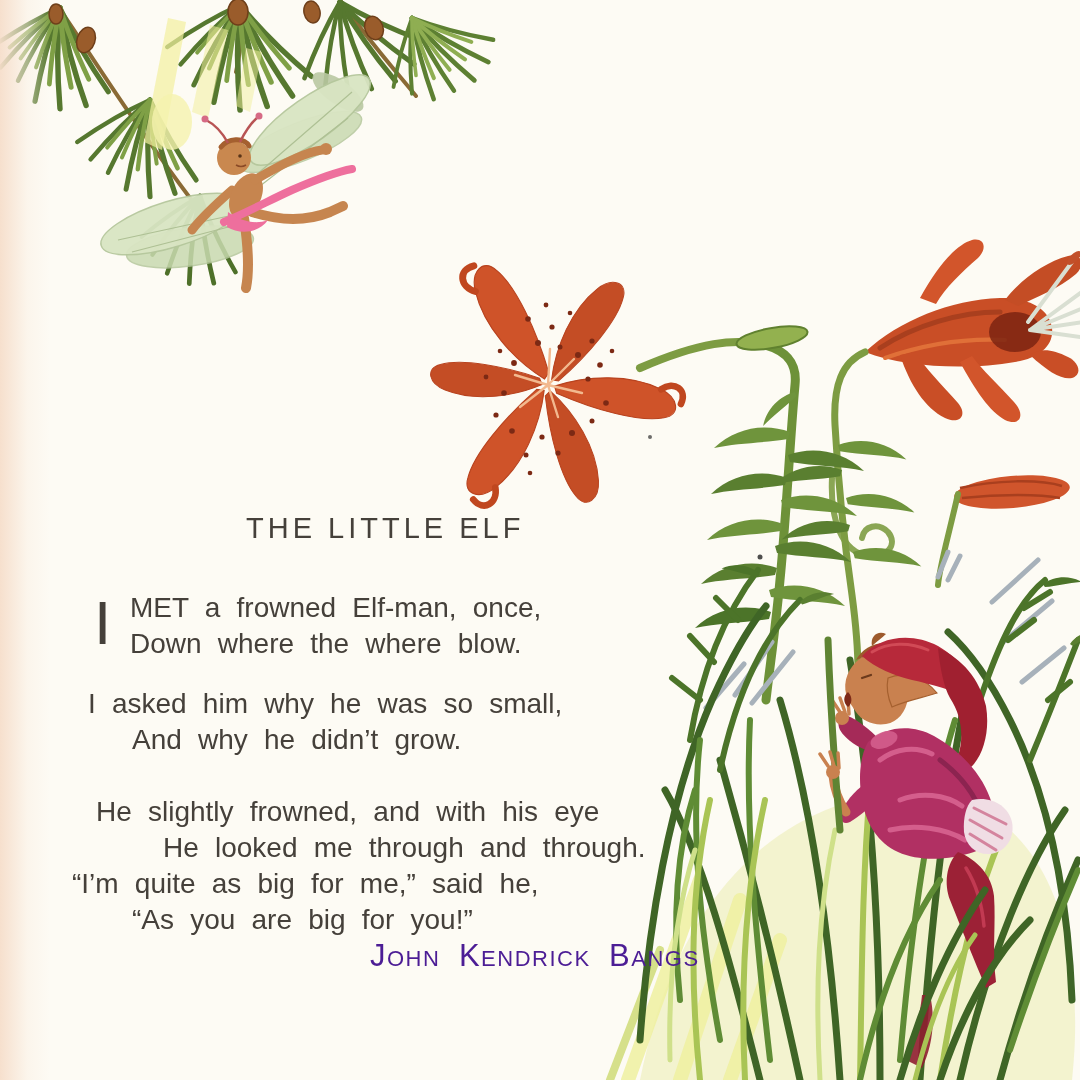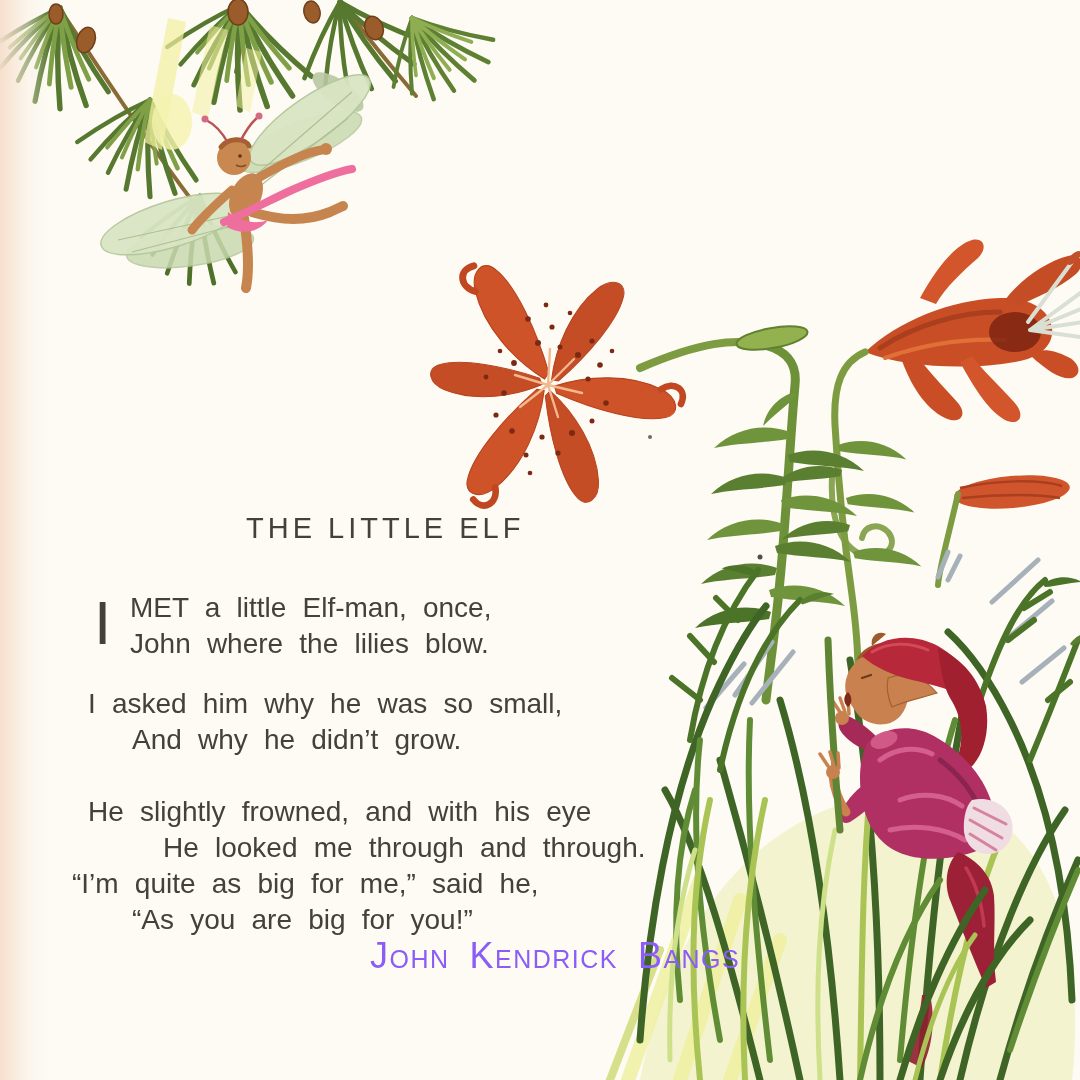--- a/index.html
+++ b/index.html
@@ -20,26 +20,26 @@
   }
   .dropcap{
     position:absolute;left:94px;top:592px;
     font-size:62px;line-height:62px;color:#45403a;
   }
   .poem{
     position:absolute;left:88px;top:590px;
     font-size:28px;line-height:36px;color:#45403a;word-spacing:0.30em;
   }
   .poem .l{white-space:nowrap;}
-  .ml42{margin-left:42px;} .ml30{margin-left:44px;} .ml8{}
+  .ml42{margin-left:42px;} .ml30{margin-left:44px;} .ml8{margin-left:8px;}
   .ml50{margin-left:75px;} .mlneg{margin-left:-16px;} .ml0{margin-left:0;margin-top:24px;}
   .stanza2{margin-top:36px;}
   .attribution{
-    font-variant:small-caps;font-size:36px;letter-spacing:1.5px;
-    margin-left:282px;white-space:nowrap;color:#8b5cf6;
+    font-variant:small-caps;font-size:31px;letter-spacing:1.5px;
+    margin-left:282px;white-space:nowrap;color:#4c1d95;
   }
 </style>
 </head>
 <body>
 
 <div class="page">
 
   <svg class="art" viewBox="0 0 1080 1080">
     <defs>
       <path id="ndl" d="M0,0 C 3,-30 2,-60 0,-84"></path>
@@ -367,22 +367,22 @@
   </svg>
 
   <div class="edge-strip"></div>
 
   <div class="title">THE LITTLE ELF</div>
 
   <div class="dropcap">I</div>
 
   <div class="poem">
     <div>
-      <div class="l ml42">MET a little Elf-man, once,</div>
-      <div class="l ml42">John where the lilies blow.</div>
+      <div class="l ml42">MET a frowned Elf-man, once,</div>
+      <div class="l ml42">Down where the where blow.</div>
       <div class="l ml0">I asked him why he was so small,</div>
       <div class="l ml30">And why he didn’t grow.</div>
     </div>
     <div class="stanza2">
       <div class="l ml8">He slightly frowned, and with his eye</div>
       <div class="l ml50">He looked me through and through.</div>
       <div class="l mlneg">“I’m quite as big for me,” said he,</div>
       <div class="l ml30">“As you are big for you!”</div>
     </div>
     <div class="attribution">John Kendrick Bangs</div>

